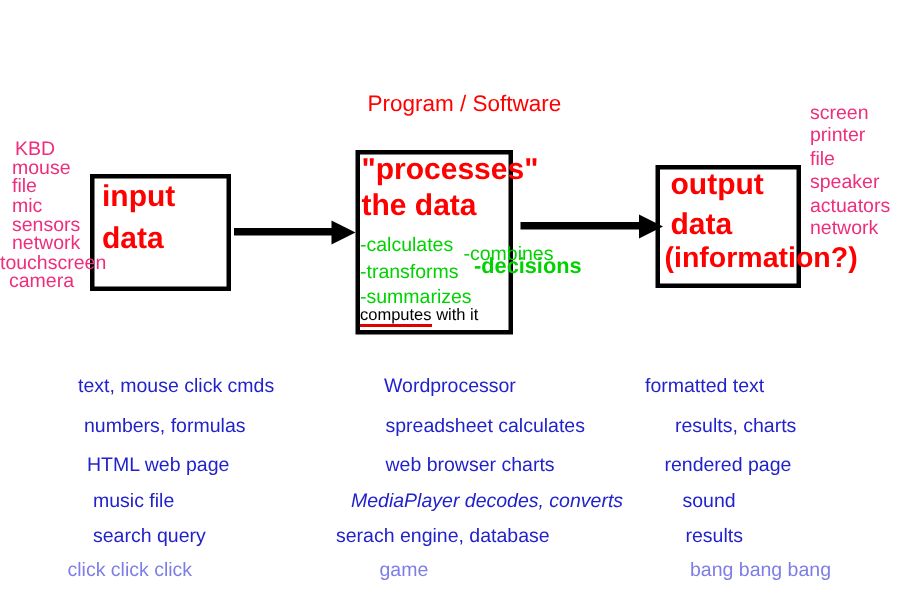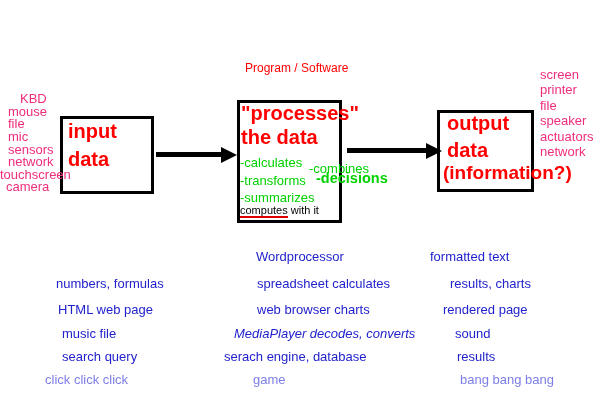--- a/index.html
+++ b/index.html
@@ -5,38 +5,38 @@
   html,body{margin:0;padding:0;background:#fff;}
   #canvas{
     position:relative;width:600px;height:400px;background:#ffffff;overflow:hidden;
     font-family:"Liberation Sans",sans-serif;
   }
   .t{position:absolute;white-space:pre;line-height:1.05;z-index:3;}
   .pink{color:#ee2d7c;font-size:13px;}
   .blue{color:#2222cc;font-size:13px;}
   .lblue{color:#7d7de8;font-size:13px;text-align:center;}
   .redbold{color:#ff0000;font-size:20px;font-weight:bold;}
-  .title{color:#ff0000;font-size:12px;}
+  .title{color:#ff0000;font-size:15px;}
   .green{color:#00d200;font-size:13px;}
   .greenbold{color:#00d200;font-size:14.5px;font-weight:bold;}
   .blacktext{color:#000000;font-size:11px;}
   .ul-red{border-bottom:2px solid #e00000;padding-bottom:0px;}
   .box{position:absolute;border:3px solid #000;background:transparent;z-index:1;box-sizing:border-box;}
   .arrow-body{position:absolute;background:#000;z-index:2;}
   .arrow-head{position:absolute;width:0;height:0;z-index:2;
     border-top:8px solid transparent;border-bottom:8px solid transparent;border-left:16px solid #000;}
 </style>
 </head>
 <body>
 
 <div id="canvas">
 
   <span class="t title" style="left:245px;top:62px;">Program / Software</span>
 
-  <span class="t pink" style="left:20px;top:92px;text-align:center;">KBD</span>
+  <span class="t pink" style="left:10px;top:92px;text-align:center;">KBD</span>
   <span class="t pink" style="left:8px;top:105px;">mouse</span>
   <span class="t pink" style="left:8px;top:117px;">file</span>
   <span class="t pink" style="left:8px;top:130px;">mic</span>
   <span class="t pink" style="left:8px;top:143px;">sensors</span>
   <span class="t pink" style="left:8px;top:155px;">network</span>
   <span class="t pink" style="left:0px;top:168px;">touchscreen</span>
   <span class="t pink" style="left:6px;top:180px;text-align:center;">camera</span>
 
   <span class="t pink" style="left:540px;top:68px;">screen</span>
   <span class="t pink" style="left:540px;top:83px;">printer</span>
@@ -63,20 +63,21 @@
   <span class="t blacktext" style="left:240px;top:205px;"><span class="ul-red">computes</span><span> with it</span></span>
 
   <div class="arrow-body" style="left:347px;top:148px;width:82px;height:5px;"></div>
   <div class="arrow-head" style="left:426px;top:142.5px;"></div>
 
   <div class="box" style="left:437px;top:110px;width:97px;height:82px;"></div>
   <span class="t redbold" style="left:447px;top:113px;">output</span>
   <span class="t redbold" style="left:447px;top:140px;">data</span>
   <span class="t redbold" style="left:443px;top:163px;font-size:19px;">(information?)</span>
 
+  <span class="t blue" style="left:52px;top:250px;">text, mouse click cmds</span>
   <span class="t blue" style="left:256px;top:250px;">Wordprocessor</span>
   <span class="t blue" style="left:430px;top:250px;">formatted text</span>
 
   <span class="t blue" style="left:56px;top:277px;">numbers, formulas</span>
   <span class="t blue" style="left:257px;top:277px;">spreadsheet calculates</span>
   <span class="t blue" style="left:450px;top:277px;">results, charts</span>
 
   <span class="t blue" style="left:58px;top:303px;">HTML web page</span>
   <span class="t blue" style="left:257px;top:303px;">web browser charts</span>
   <span class="t blue" style="left:443px;top:303px;">rendered page</span>

